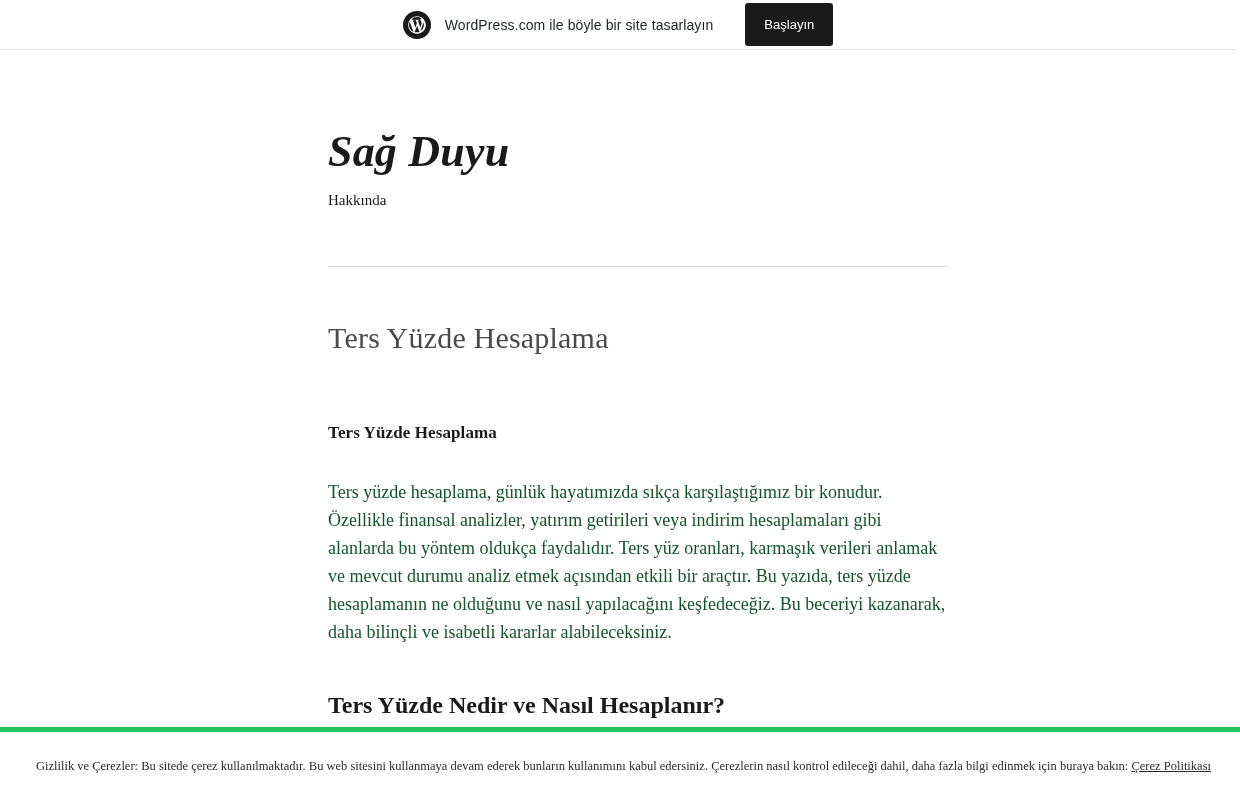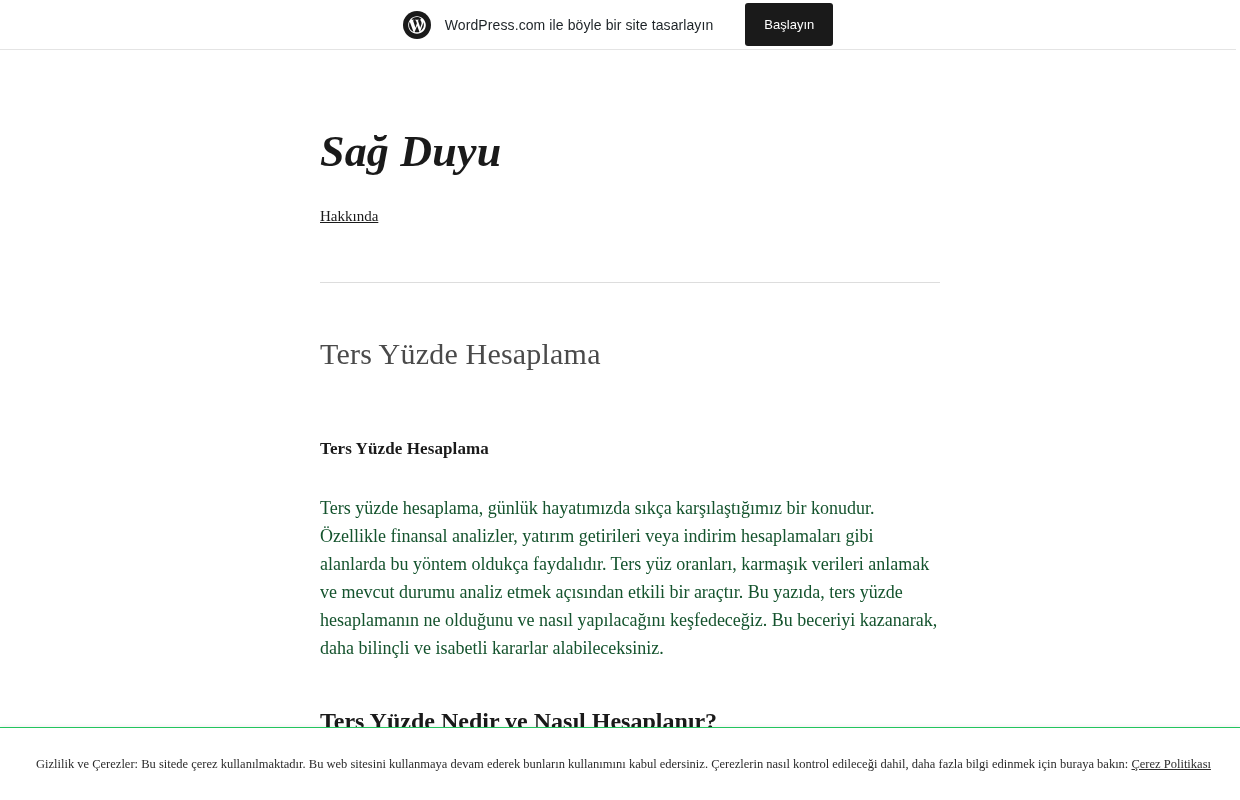--- a/index.html
+++ b/index.html
@@ -63,21 +63,21 @@
     font-size: 13px;
     padding: 14px 19px;
     cursor: pointer;
     white-space: nowrap;
   }
 
   
   .page {
     position: absolute;
     top: 50px;
-    left: 0;
+    left: 8px;
     width: 1044px;
   }
   .content-col {
     width: 620px;
     margin: 0 auto;
     padding: 0 10px;
     box-sizing: content-box;
     margin-left: 310px;
   }
   .site-title {
@@ -85,25 +85,24 @@
     font-style: italic;
     font-weight: bold;
     font-size: 44px;
     line-height: 1.1;
     color: #1a1a1a;
     margin: 0;
     padding-top: 78px;
     letter-spacing: 0.2px;
   }
   .site-nav {
-    margin-top: 32px;
+    margin-top: 16px;
     font-family: "Liberation Serif", serif;
     font-size: 15px;
     color: #1a1a1a;
-    text-decoration: underline;
   }
   .site-nav a {
     color: #1a1a1a;
     text-decoration: none;
   }
   .divider {
     margin-top: 57px;
     border-top: 1px solid #dddddd;
     width: 620px;
   }
@@ -152,21 +151,21 @@
   }
 
   
   .cookie-banner {
     position: absolute;
     left: 0;
     bottom: 0;
     width: 1240px;
     height: 73px;
     background: #ffffff;
-    border-top: 1px solid #22c55e;
+    border-top: 5px solid #22c55e;
     box-shadow: 0 -1px 4px rgba(0,0,0,0.06);
     display: flex;
     align-items: center;
     box-sizing: border-box;
     padding: 0 24px 0 36px;
   }
   .cookie-text {
     flex: 1;
     font-family: "Liberation Serif", serif;
     font-size: 12.5px;

